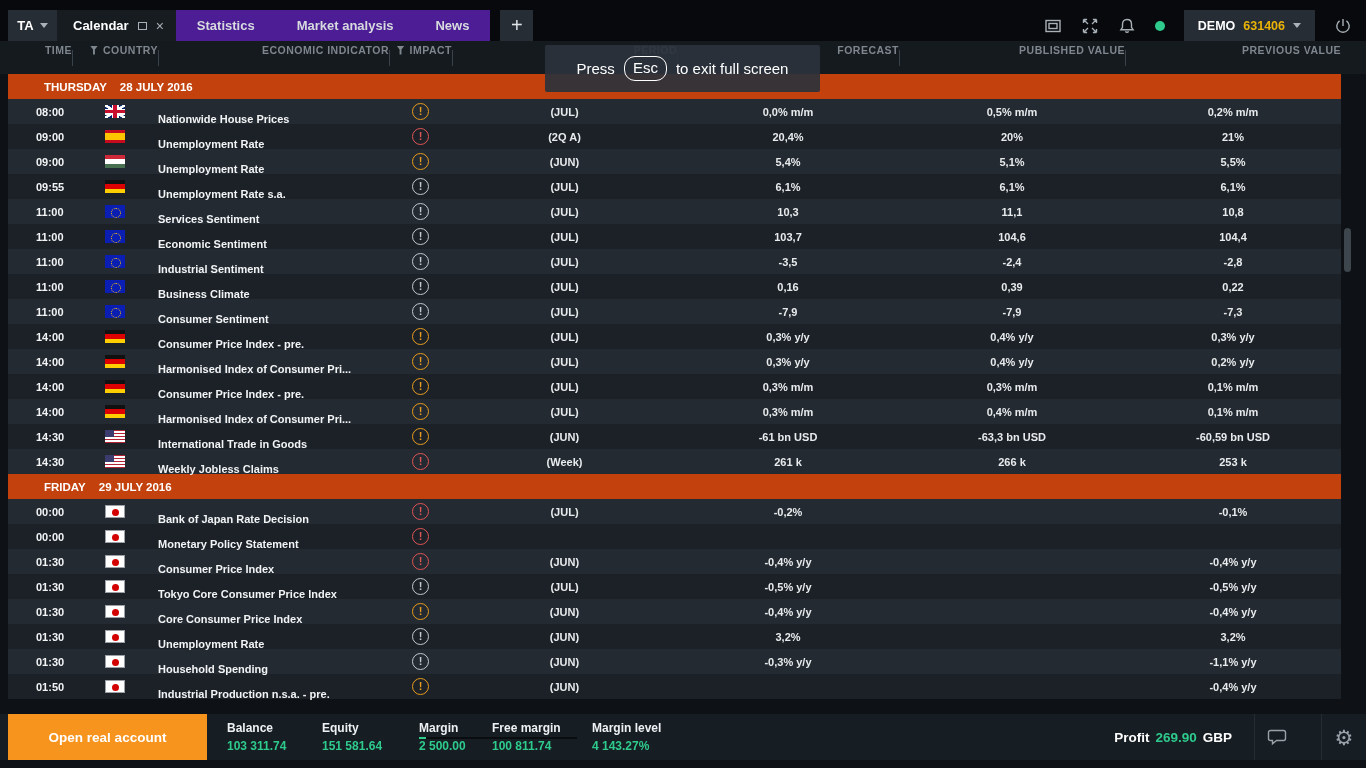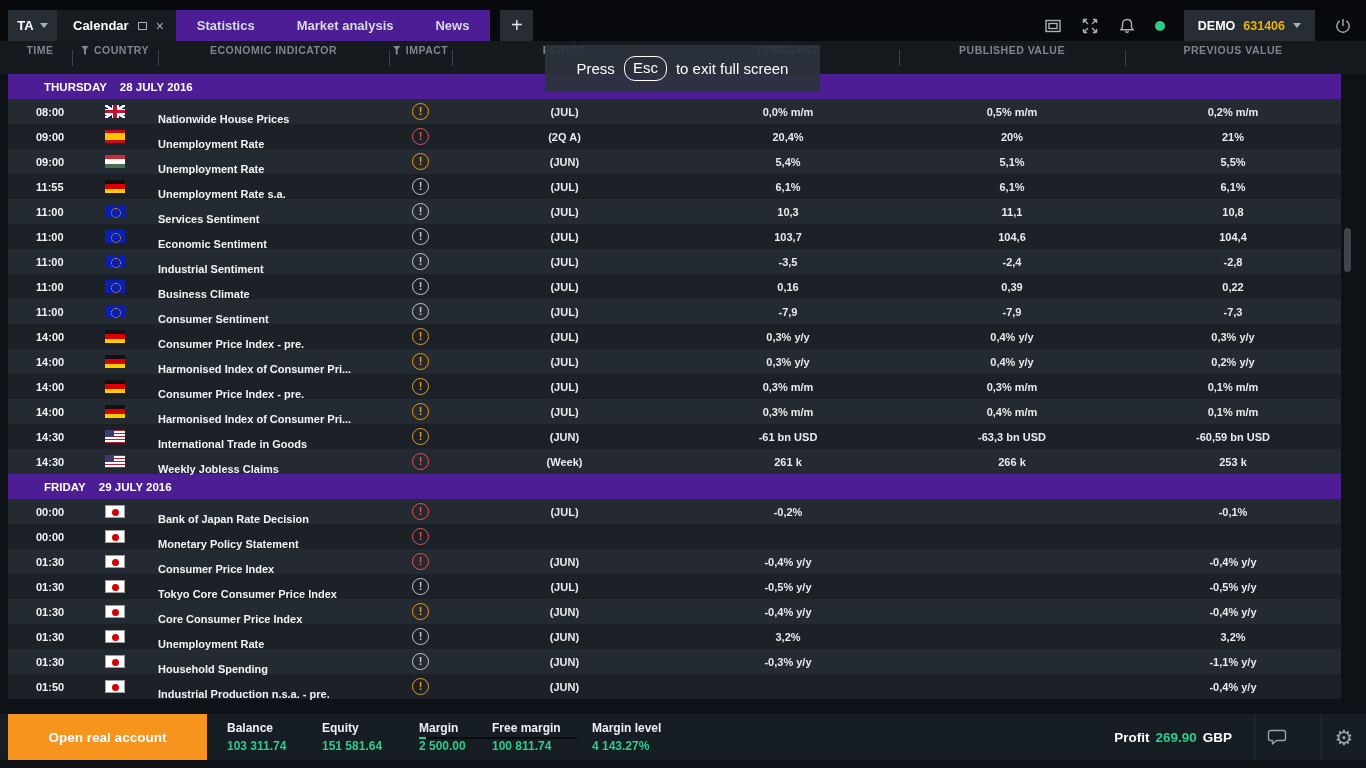--- a/index.html
+++ b/index.html
@@ -26,35 +26,35 @@
   .topbar-right { position:absolute; right:14px; top:10px; height:31px; display:flex; align-items:center; gap:19px; }
   .tb-icon { display:flex; align-items:center; justify-content:center; cursor:pointer; }
   .tb-icon svg { stroke:#a9b1b8; fill:none; stroke-width:1.4; }
   .conn-dot { width:10px; height:10px; border-radius:50%; background:#2ecb8d; }
   .demo-box { height:31px; background:#272d34; display:flex; align-items:center; gap:8px; padding:0 14px; cursor:pointer; }
   .demo-box .demo-lbl { color:#fff; font-weight:bold; font-size:12.5px; }
   .demo-box .demo-num { color:#eab308; font-size:12.5px; font-weight:bold; }
 
   
   .header-band { position:absolute; top:41px; left:0; width:1366px; height:33px; background:#151a1f; }
-  .col-head { position:absolute; top:0; height:18px; display:flex; align-items:center; justify-content:center; gap:5px;
+  .col-head { position:absolute; top:0; height:18px; display:flex; align-items:center; justify-content:flex-end; gap:5px;
               color:#7e868e; font-size:10.5px; font-weight:bold; letter-spacing:.5px; }
   .funnel { width:8px; height:9px; background:#7e868e; display:inline-block;
             clip-path:polygon(0 0,100% 0,62% 45%,62% 100%,38% 100%,38% 45%); }
   .col-sep { position:absolute; top:9px; width:1px; height:16px; background:#39414a; }
 
   
   .esc-overlay { position:absolute; left:545px; top:45px; width:275px; height:47px; z-index:6;
                  background:rgba(44,51,59,.93); border-radius:2px; display:flex; align-items:center;
                  justify-content:center; gap:9px; color:#fff; font-size:15px; }
   .esc-key { border:1px solid #fff; border-radius:11px; padding:2px 8px 4px; font-size:15px; }
 
   
   .table { position:absolute; top:74px; left:8px; width:1333px; }
-  .sec-header { height:25px; background:#4c1d95; display:flex; align-items:center;
+  .sec-header { height:25px; background:#c2410c; display:flex; align-items:center;
                 color:#fff; font-weight:bold; font-size:11.5px; }
   .sec-header .day { margin-left:36px; }
   .sec-header .date { margin-left:13px; }
   .row { height:25px; display:grid; grid-template-columns:64px 86px 231px 63px 225px 222px 226px 216px; align-items:center; }
   .row.light { background:#232a31; }
   .row.dark  { background:#1b2127; }
   .cell { font-size:11px; font-weight:bold; color:#e8ebed; text-align:center; white-space:nowrap; overflow:hidden; }
   .cell.time { text-align:left; padding-left:28px; color:#f2f4f6; }
   .cell.name { text-align:left; color:#f2f4f6; text-overflow:ellipsis;margin-top:15px; }
   .cell.flagc, .cell.impc { display:flex; justify-content:center; align-items:center; }
@@ -254,21 +254,21 @@
         <div class="cell name">Unemployment Rate</div>
         <div class="cell impc">
           <span class="imp imp-med">!</span>
         </div>
         <div class="cell ">(JUN)</div>
         <div class="cell ">5,4%</div>
         <div class="cell ">5,1%</div>
         <div class="cell ">5,5%</div>
       </div>
       <div class="row dark">
-        <div class="cell time">11:55</div>
+        <div class="cell time">09:55</div>
         <div class="cell flagc">
           <span class="flag f-de"></span>
         </div>
         <div class="cell name">Unemployment Rate s.a.</div>
         <div class="cell impc">
           <span class="imp imp-low">!</span>
         </div>
         <div class="cell ">(JUL)</div>
         <div class="cell ">6,1%</div>
         <div class="cell ">6,1%</div>

